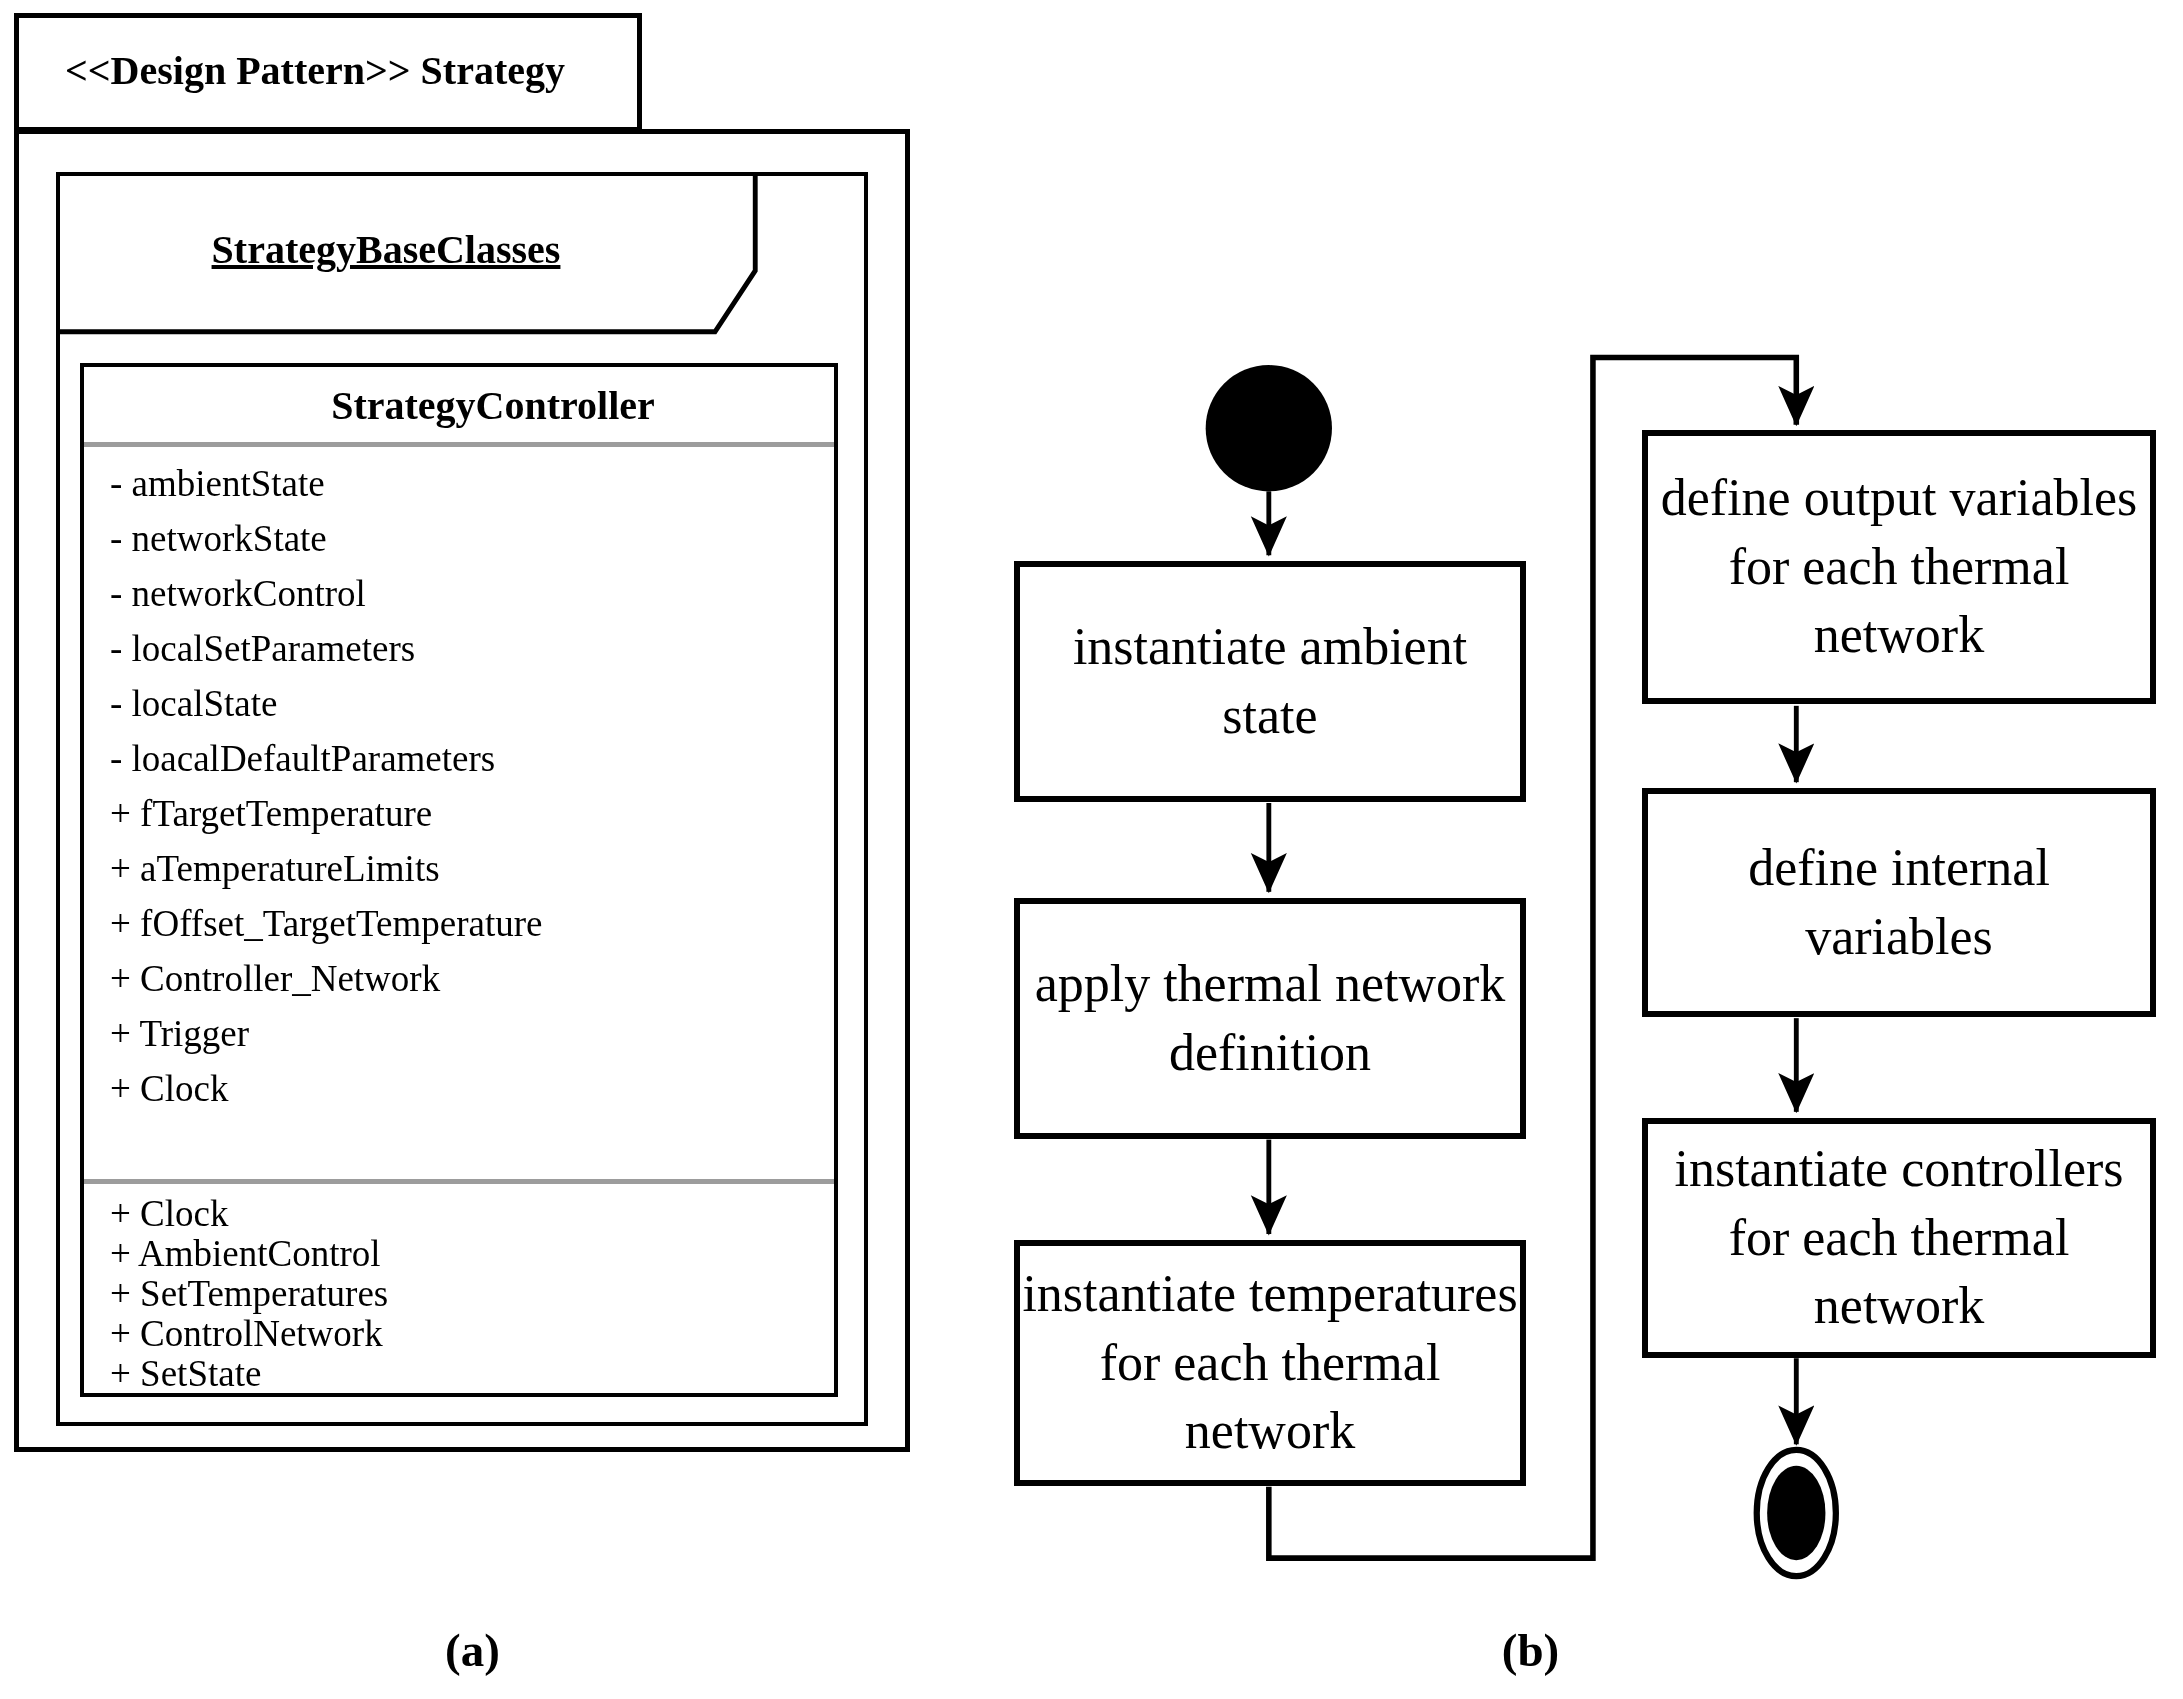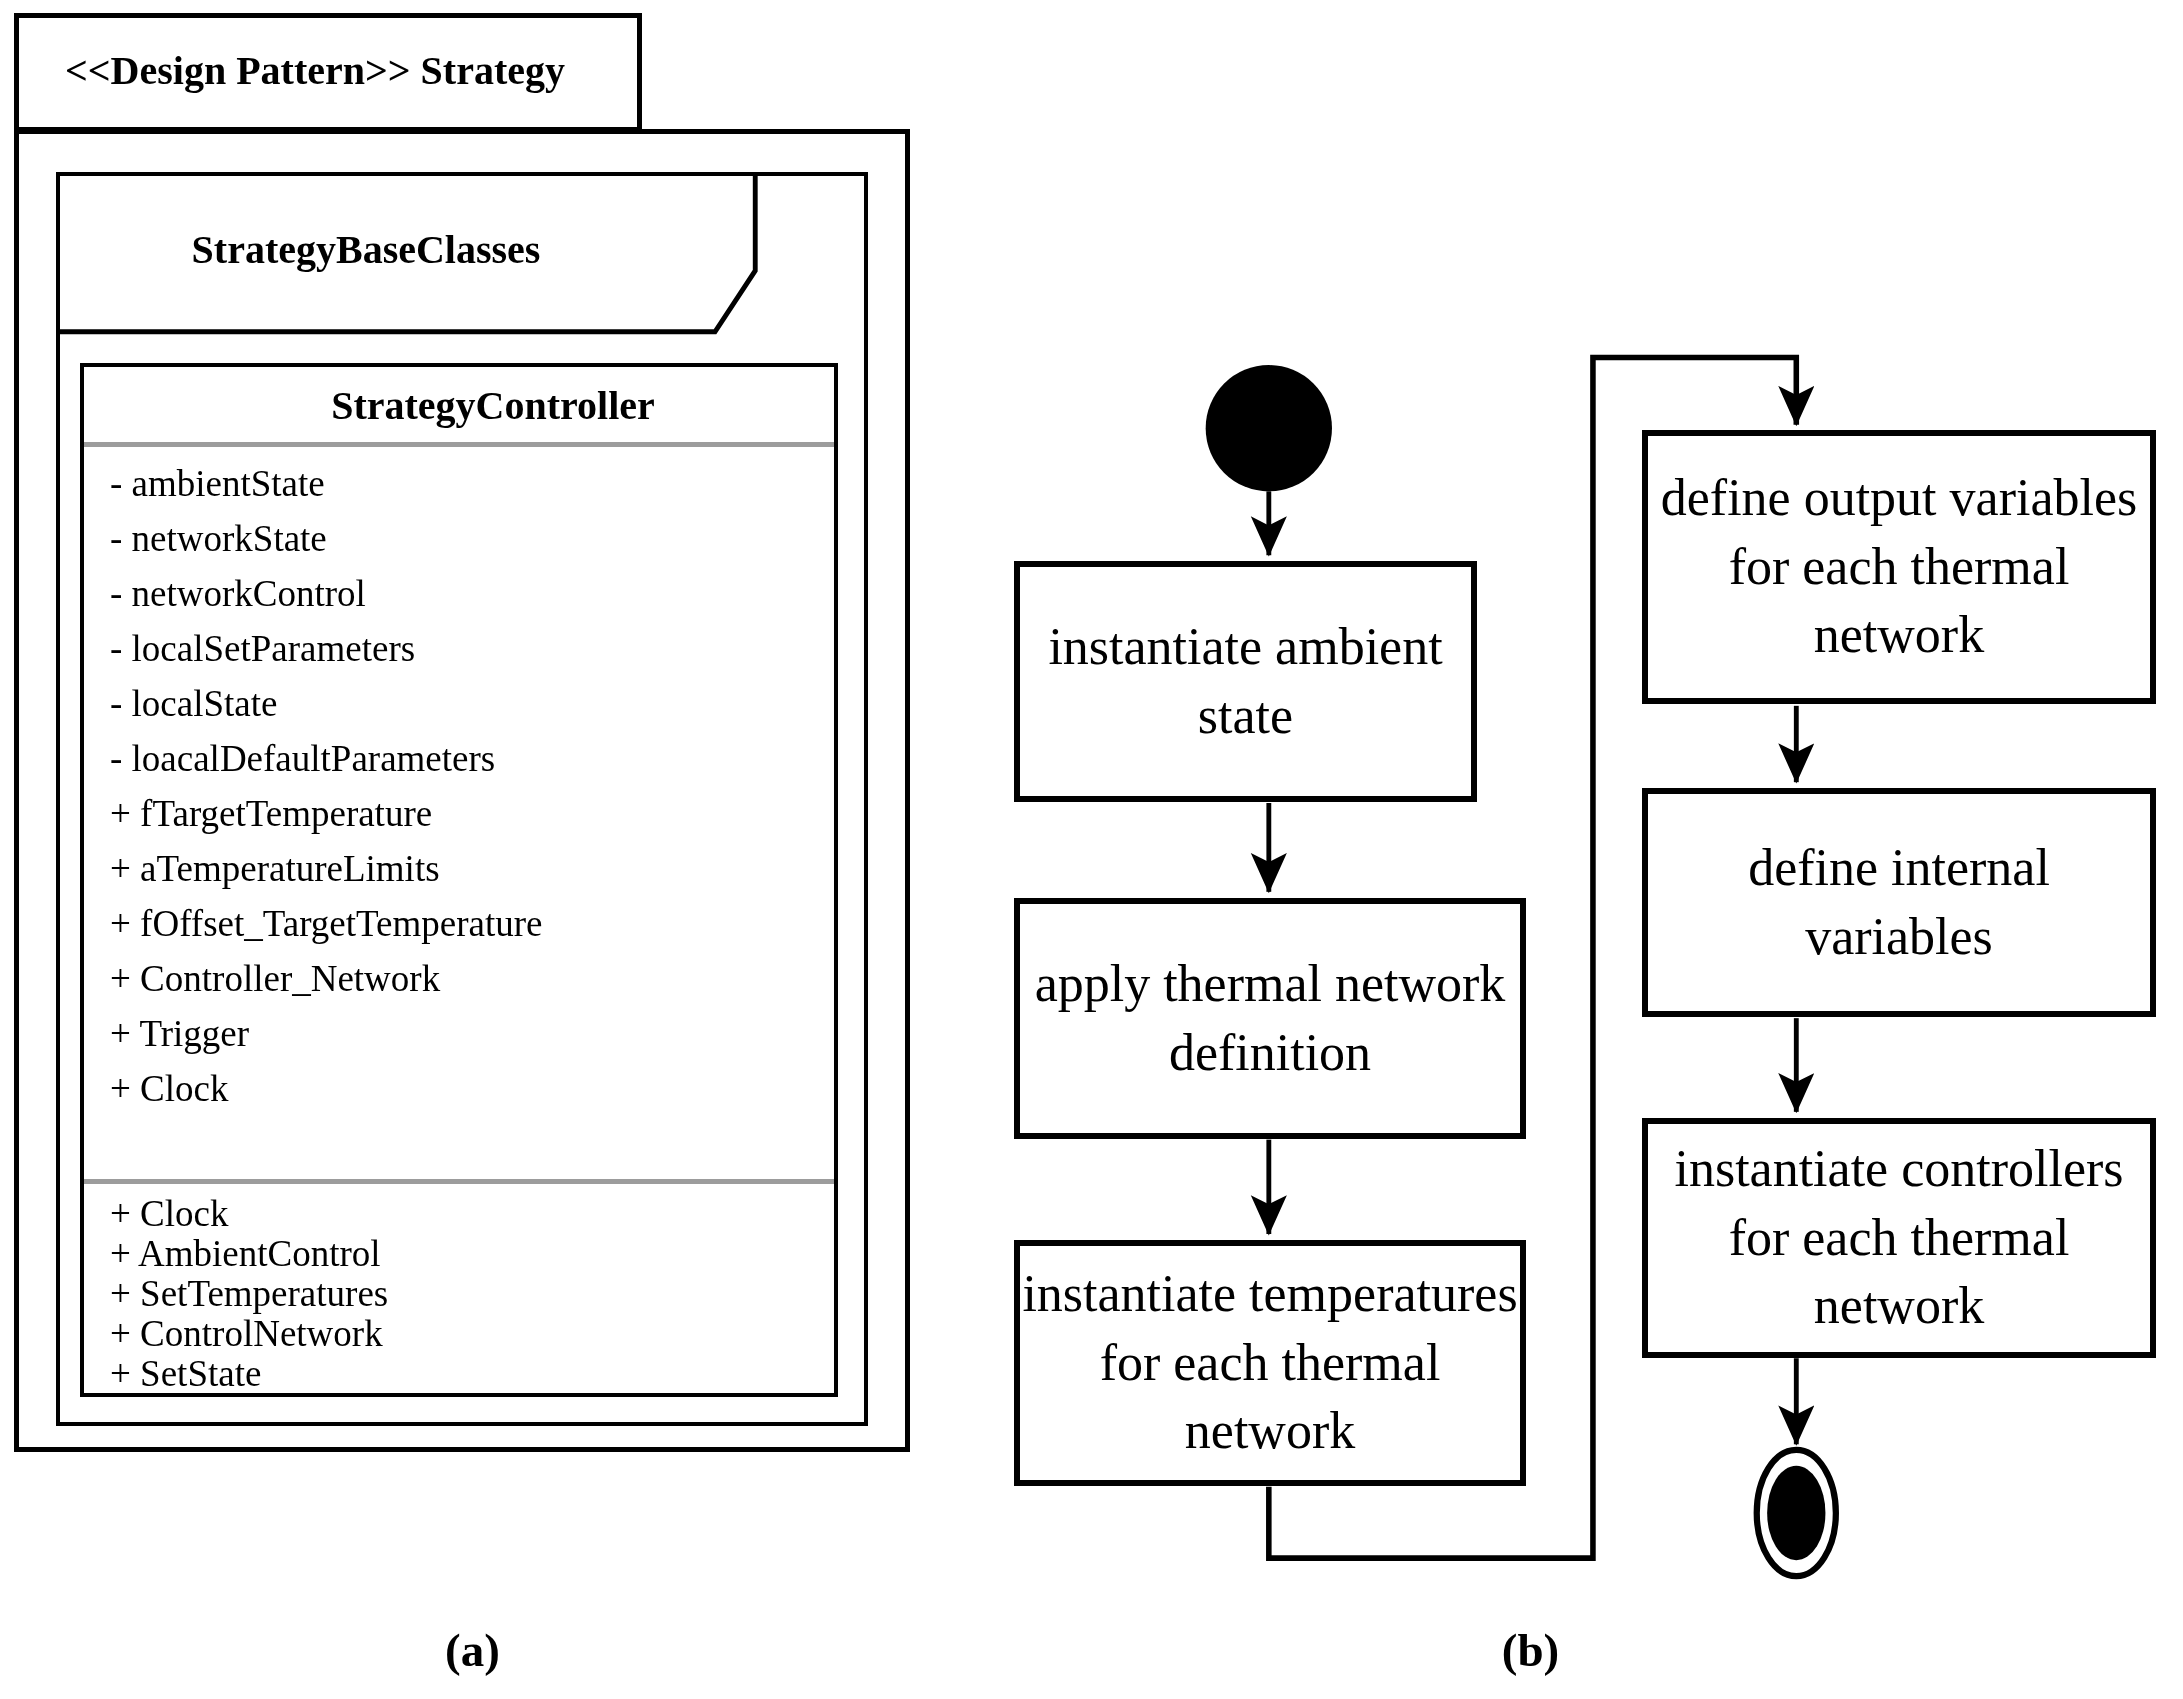--- a/index.html
+++ b/index.html
@@ -29,21 +29,21 @@
 <body>
 
 <div class="canvas">
 
   <div class="rect" style="left:14px;top:12.5px;width:628px;height:119px;"></div>
   <div class="tabtext" style="left:31px;top:47px;">&lt;&lt;Design Pattern&gt;&gt; Strategy</div>
 
   <div class="rect" style="left:14px;top:129px;width:896px;height:1323px;"></div>
 
   <div class="rect thin" style="left:56px;top:172px;width:812px;height:1254px;"></div>
-  <div class="tabtext center" style="left:40px;top:226px;width:584px;">StrategyBaseClasses</div>
+  <div class="tabtext center" style="left:60px;top:226px;width:584px;text-decoration:underline;">StrategyBaseClasses</div>
 
   <div class="rect thin" style="left:80px;top:363px;width:758px;height:1034px;">
     <div class="tabtext center" style="left:0;top:15.3px;width:100%;position:absolute;">StrategyController</div>
 
     <div class="sep" style="top:75px;"></div>
 
     <div class="attrlist" style="top:89px;">
       <span class="li">- ambientState</span>
       <span class="li">- networkState</span>
       <span class="li">- networkControl</span>
@@ -89,21 +89,21 @@
     <polyline points="1828,2142 1828,2245 2295,2245 2295,515 2588,515 2588,612" fill="none" stroke="#000" stroke-width="8" marker-end="url(#ah)"></polyline>
 
     <line x1="2588" y1="1017" x2="2588" y2="1127" stroke="#000" stroke-width="7" marker-end="url(#ah)"></line>
     <line x1="2588" y1="1467" x2="2588" y2="1602" stroke="#000" stroke-width="7" marker-end="url(#ah)"></line>
     <line x1="2588" y1="1957" x2="2588" y2="2081" stroke="#000" stroke-width="7" marker-end="url(#ah)"></line>
 
     <ellipse cx="2588" cy="2180" rx="57" ry="91" fill="#ffffff" stroke="#000" stroke-width="9"></ellipse>
     <ellipse cx="2588" cy="2180" rx="42" ry="68" fill="#000"></ellipse>
   </svg>
 
-  <div class="flowbox" style="left:1014px;top:561px;width:463px;height:241px;">instantiate ambient state</div>
+  <div class="flowbox" style="left:1014px;top:561px;width:512px;height:241px;">instantiate ambient state</div>
 
   <div class="flowbox" style="left:1014px;top:898px;width:512px;height:241px;">apply thermal network
 definition</div>
 
   <div class="flowbox" style="left:1014px;top:1240px;width:512px;height:246px;">instantiate temperatures
 for each thermal
 network</div>
 
   <div class="flowbox" style="left:1642px;top:430px;width:514px;height:274px;">define output variables
 for each thermal

